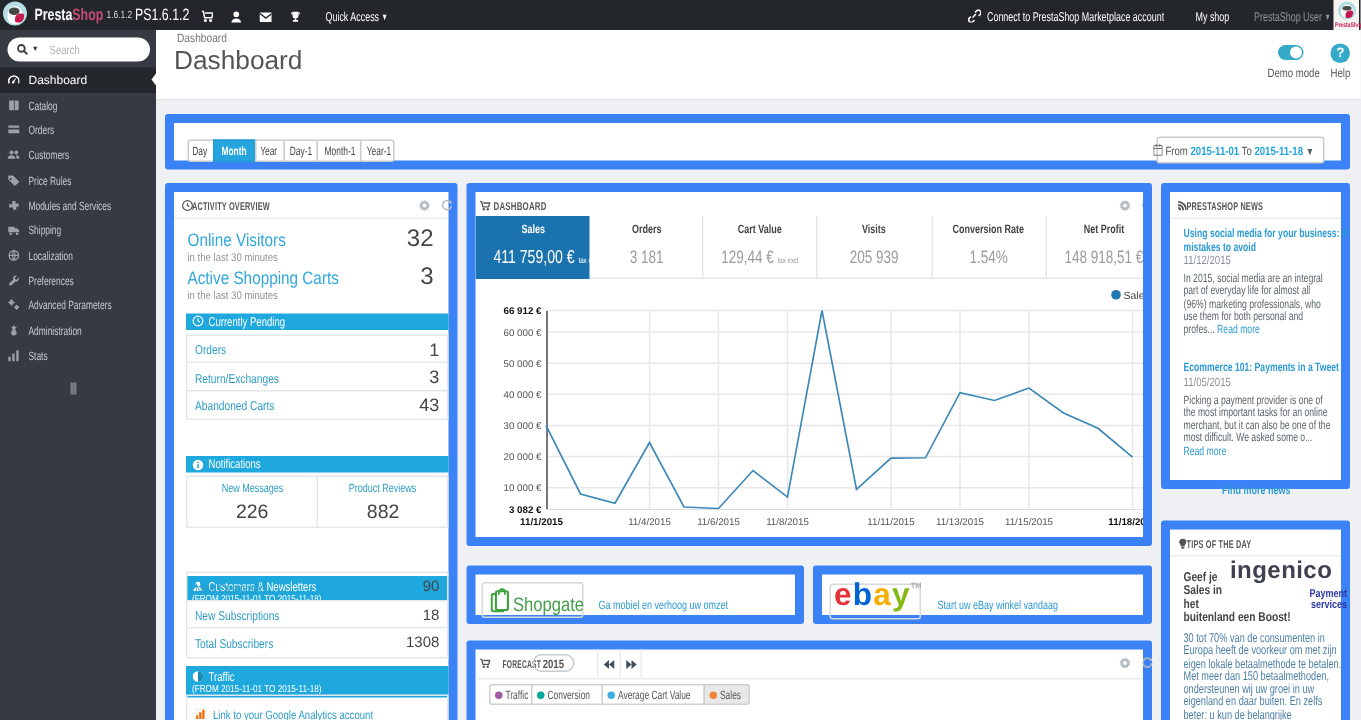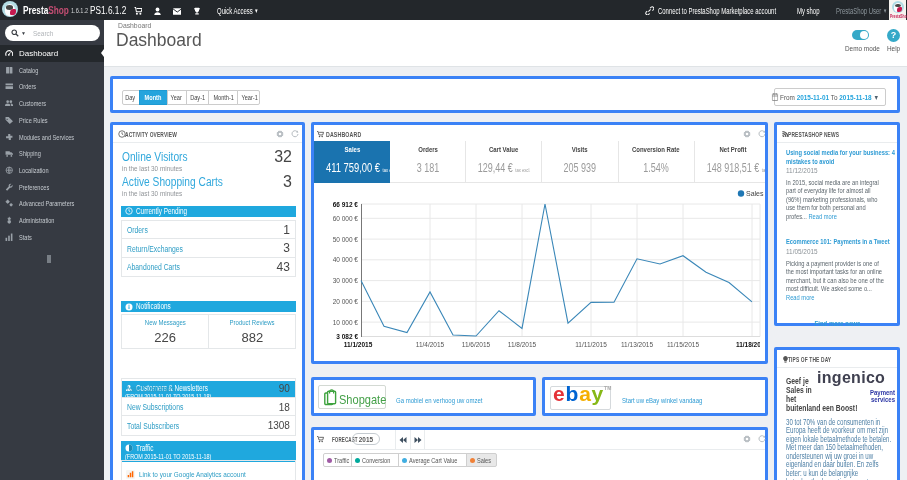--- a/index.html
+++ b/index.html
@@ -1,21 +1,21 @@
 <!DOCTYPE html>
 <html><head>
 <meta charset="utf-8">
 <style>
 * { margin:0; padding:0; box-sizing:border-box; }
 html,body { width:907px; height:480px; overflow:hidden; font-family:"Liberation Sans",sans-serif; background:#eef0f3; }
 .abs { position:absolute; }
 #topbar { position:absolute; left:0; top:0; width:907px; height:20px; background:#23272b; color:#fff; }
 #sidebar { position:absolute; left:0; top:20px; width:104px; height:460px; background:#363a42;padding-left:24px; }
 #pagehead { position:absolute; left:104px; top:20px; width:803px; height:46.5px; background:#fff; border-bottom:1px solid #dfe3e6; }
-.panel { position:absolute; background:#fff; border:3px solid #3b82f6; border-radius:2px; }
+.panel { position:absolute; background:#fff; border:6px solid #3b82f6; border-radius:2px; }
 .phead { font-size:7.5px; font-weight:bold; color:#555; letter-spacing:0.2px; }
 .cyanbar { background:#1fa8de; color:#fff; position:absolute; }
 .link { color:#2e9bd4; text-decoration:none; }
 svg { display:block; }
 .mi { position:absolute; left:0; width:104px; height:17px; color:#c6cbd0; font-size:8px; line-height:17px; }
 .mi > span { margin-left:19px; }
 .micon { position:absolute; left:4.5px; top:4px; width:8.5px; height:8.5px; }
 .tbtn { height:15px; line-height:14px; font-size:8px; color:#444; background:#fff; border:1px solid #ccc; margin-left:-1px; text-align:center; }
 .ltable { border:1px solid #e4e7e9; }
 .lrow { position:relative; height:18.6px; border-bottom:1px solid #e4e7e9; }

